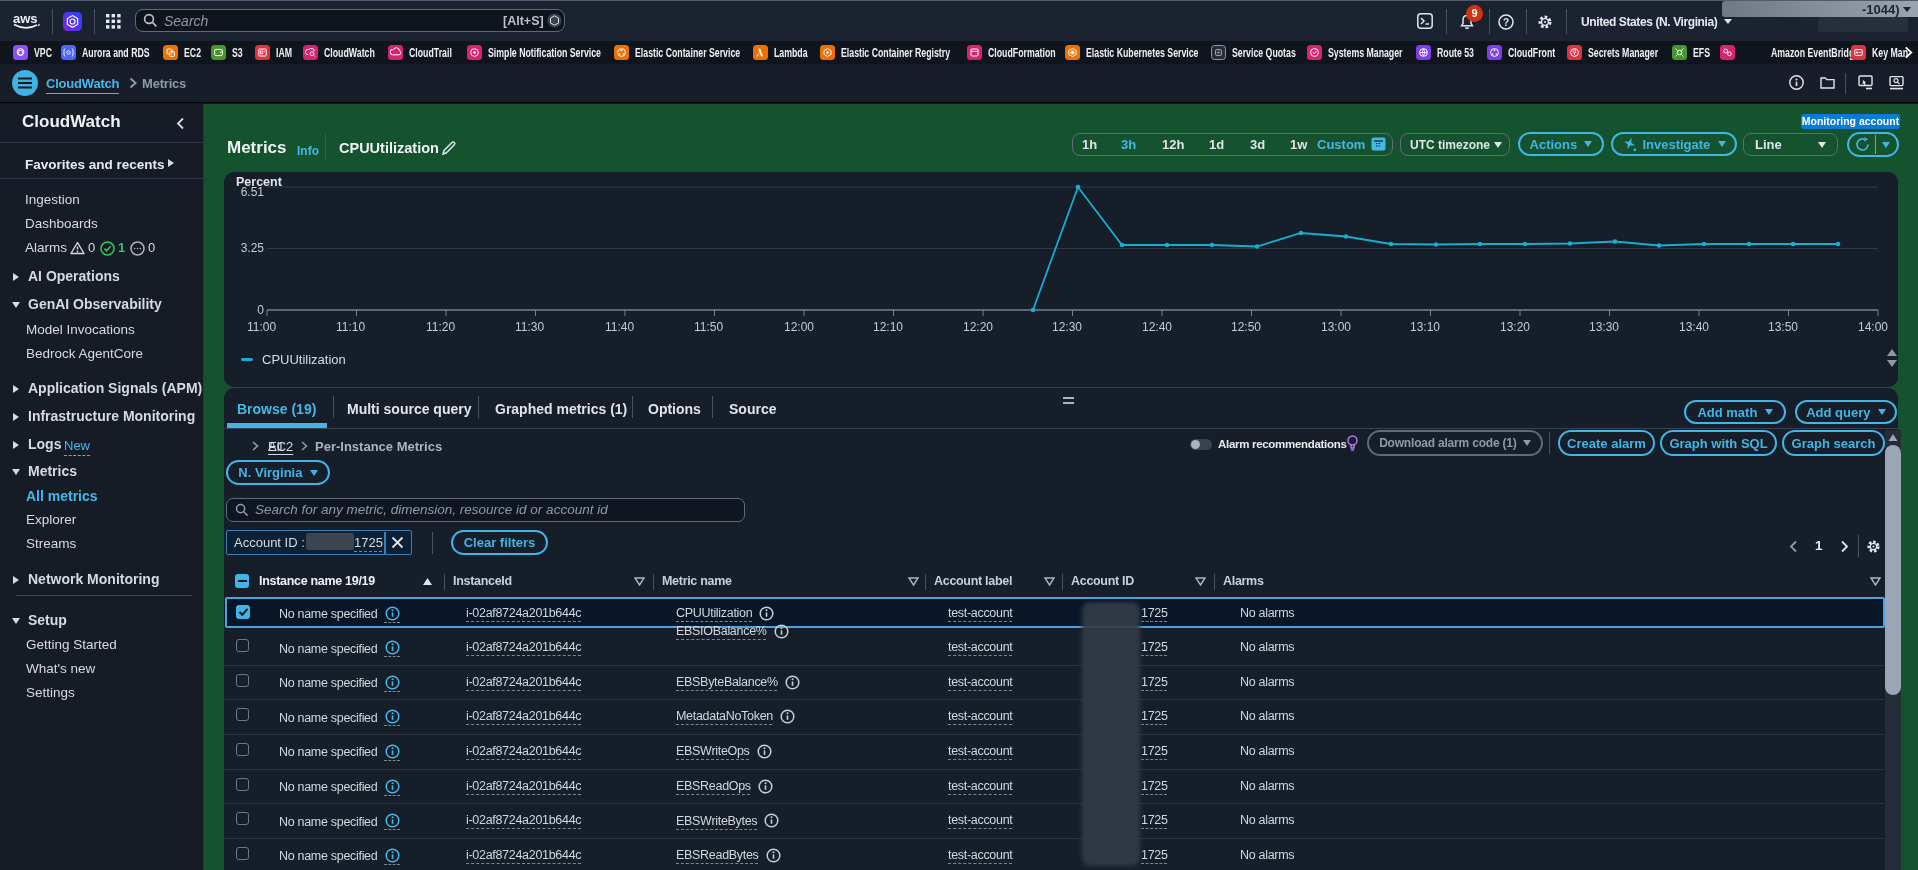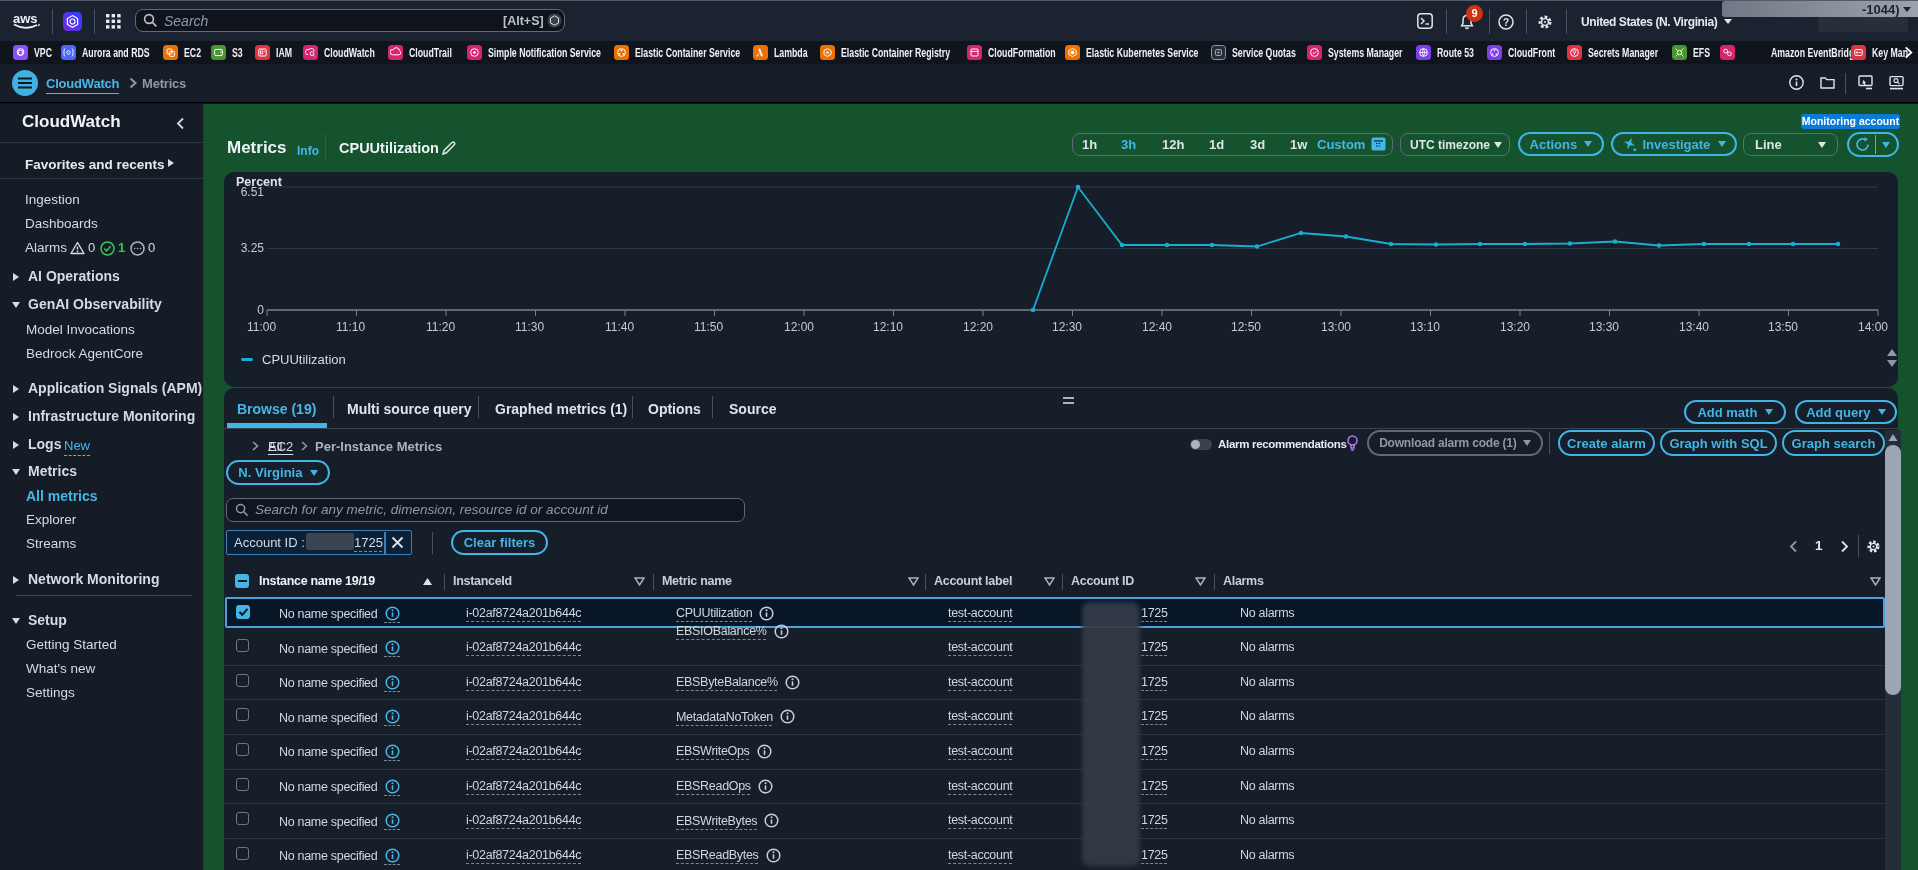--- a/index.html
+++ b/index.html
@@ -714,21 +714,21 @@
       <div class="abs" style="left:12px;top:112.3px;width:13px;height:13px;border:1.5px solid #6e7988;border-radius:3px;"></div>
       <div class="abs" style="left:55px;top:113.3px;display:flex;align-items:center;">No name specified<span style="display:inline-flex;flex-direction:column;align-items:center;margin-left:7px;">
             <svg width="15" height="15" viewBox="0 0 15 15">
               <circle cx="7.5" cy="7.5" r="6.3" fill="none" stroke="#47b7e9" stroke-width="1.5"></circle>
               <circle cx="7.5" cy="4.3" r="1" fill="#47b7e9"></circle>
               <line x1="7.5" y1="6.4" x2="7.5" y2="10.8" stroke="#47b7e9" stroke-width="1.6"></line>
             </svg>
             <span style="width:16px;border-top:1.5px dashed #7b8794;margin-top:1px;"></span>
           </span></div>
       <div class="abs dashed" style="left:242px;top:113.3px;">i-02af8724a201b644c</div>
-      <div class="abs" style="left:452px;top:113.3px;display:flex;align-items:center;">
+      <div class="abs" style="left:452px;top:113.3px;display:flex;align-items:flex-start;">
           <span class="dashed">MetadataNoToken</span>
           <svg style="margin-left:7px" width="15" height="15" viewBox="0 0 15 15">
             <circle cx="7.5" cy="7.5" r="6.3" fill="none" stroke="#c7cfd9" stroke-width="1.5"></circle>
             <circle cx="7.5" cy="4.3" r="1" fill="#c7cfd9"></circle>
             <line x1="7.5" y1="6.4" x2="7.5" y2="10.8" stroke="#c7cfd9" stroke-width="1.6"></line>
           </svg>
         </div>
       <div class="abs dashed" style="left:724px;top:113.3px;">test-account</div>
       <div class="abs dashed" style="left:917px;top:113.3px;">1725</div>
       <div class="abs" style="left:1016px;top:113.3px;">No alarms</div>

